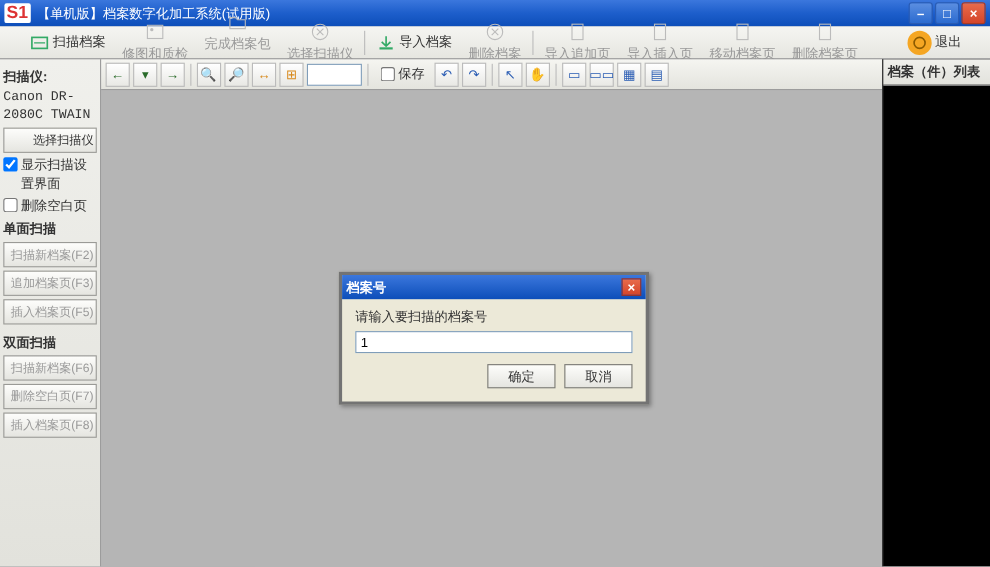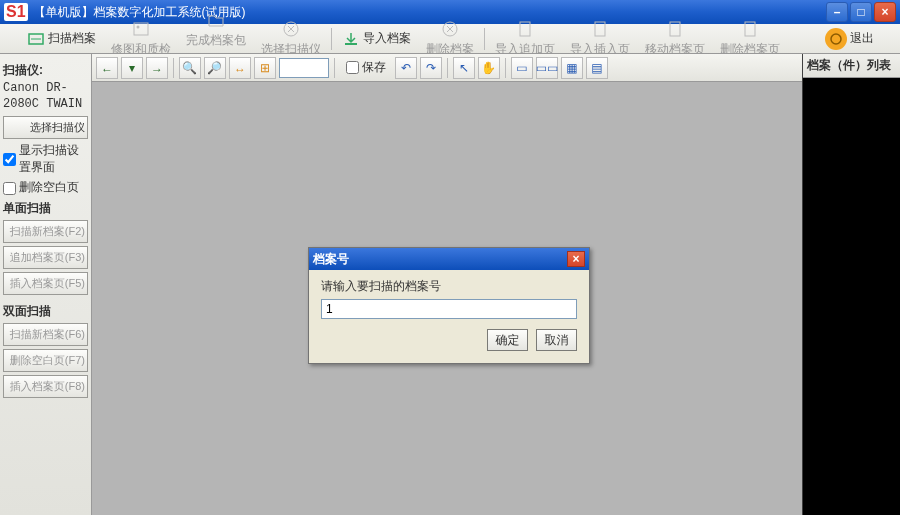--- a/index.html
+++ b/index.html
@@ -25,47 +25,47 @@
 
 
 .mainarea { display:flex; height: calc(515px - 24px - 30px); }
 
 
 .leftpanel { width: 92px; background:linear-gradient(#f0f0ec,#e2e2dc); border-right:1px solid #999; padding:4px 3px; overflow:hidden;}
 .lp-section { font-weight:bold; color:#333; margin:4px 0 2px;}
 .lp-text { color:#333; line-height:1.3; margin-bottom:4px;font-family:Liberation Mono, monospace;}
 .lp-btn { display:block; width:100%; background:linear-gradient(#fdfdfb,#e5e5e0); border:1px solid #9a9a96; padding:3px 2px; text-align:right; margin:3px 0; color:#333; font-size:11px;}
 .lp-btn.disabled{ color:#999;}
-.lp-chk { display:flex; align-items:center; gap:3px; margin:3px 0; color:#333;}
+.lp-chk { display:flex; align-items:flex-start; gap:3px; margin:3px 0; color:#333;}
 .lp-chk input{margin-top:1px;}
 
 
 .centerpanel { flex:1; display:flex; flex-direction:column; background:#b5b5b5;}
 .subtoolbar { height:28px; background:linear-gradient(#f5f5f1,#e4e4de); border-bottom:1px solid #999; display:flex; align-items:center; padding:0 4px; gap:3px;}
 .st-btn { width:22px;height:22px;border:1px solid #bbb;background:linear-gradient(#fff,#e8e8e4); display:flex;align-items:center;justify-content:center;color:#2a6b2a;}
 .st-btn.blue{color:#2a5cb3;}
 .st-btn.orange{color:#d88b1f;}
 .st-sep{width:1px;height:20px;background:#bbb;margin:0 2px;}
 .st-chksave{display:flex;align-items:center;gap:3px;color:#333;padding:0 6px;}
 .canvas { flex:1; background:#b5b5b5;}
 
 
 .rightpanel { width:98px; background:#000000; border-left:1px solid #404040;}
 .rp-header { background:linear-gradient(#f0f0ec,#e2e2dc); border-bottom:1px solid #999; padding:3px 4px; font-weight:bold; color:#333;}
 
 
-.dialog { position:absolute; left:308px; top:247px; width:282px; background:#ece9d8; border:1px solid #737373; box-shadow:2px 2px 4px rgba(0,0,0,0.35);}
+.dialog { position:absolute; left:308px; top:247px; width:282px; background:#ece9d8; border:3px solid #737373; box-shadow:2px 2px 4px rgba(0,0,0,0.35);}
 .dlg-title { height:22px; background:linear-gradient(to bottom,#3b77dd,#0d4eb9); color:#fff; display:flex;align-items:center; padding:0 4px; font-weight:bold;}
 .dlg-title .spacer{flex:1;}
 .dlg-close{width:18px;height:16px;background:linear-gradient(#e86b4b,#d4452a);border:1px solid #a03020;color:#fff;display:flex;align-items:center;justify-content:center;font-weight:bold;font-size:11px;}
 .dlg-body{padding:8px 12px 12px;}
 .dlg-label{color:#333;margin-bottom:4px;}
 .dlg-input{width:100%;height:20px;border:1px solid #7f9db9;background:#fff;padding:2px 4px;font-size:12px;margin-bottom:10px;}
 .dlg-btns{display:flex;justify-content:flex-end;gap:8px;}
-.dlg-btn{width:41px;height:22px;background:linear-gradient(#fdfdfb,#e5e5e0);border:1px solid #7a7a76;color:#333;}
+.dlg-btn{width:62px;height:22px;background:linear-gradient(#fdfdfb,#e5e5e0);border:1px solid #7a7a76;color:#333;}
 
 
 .watermark{position:absolute; left:400px; top:252px; color:rgba(80,80,80,0.3); font-size:12px; pointer-events:none;}
 .watermark .circle{border:2px solid rgba(80,80,80,0.25); border-radius:50%; width:60px;height:28px; display:inline-flex;align-items:center;justify-content:center;margin-right:4px;}
 
 
 svg { display:block; }
 </style>
 </head>
 <body>

